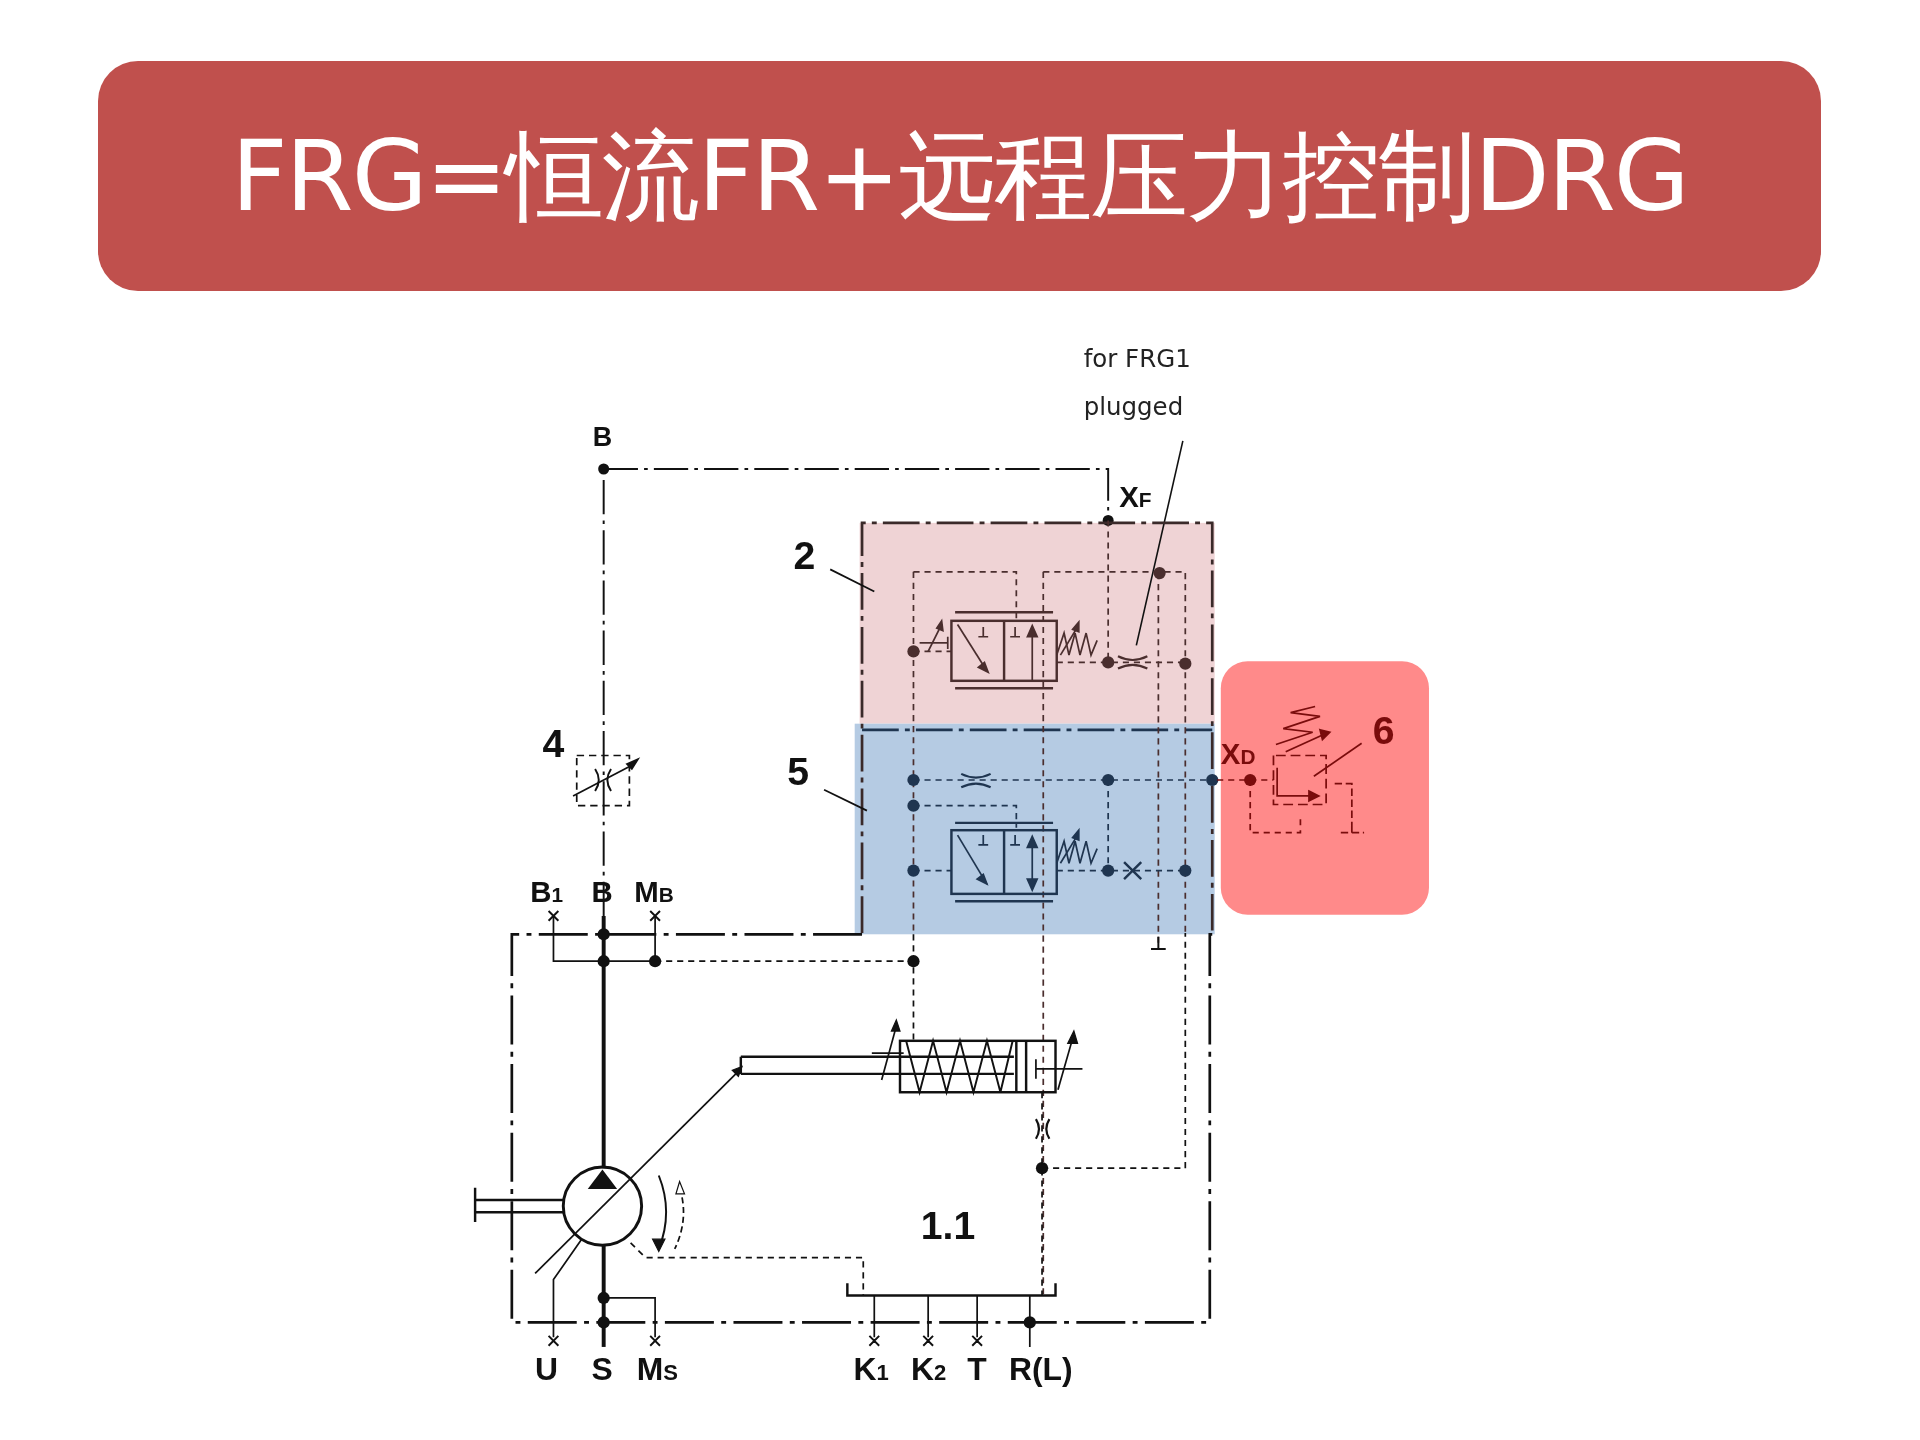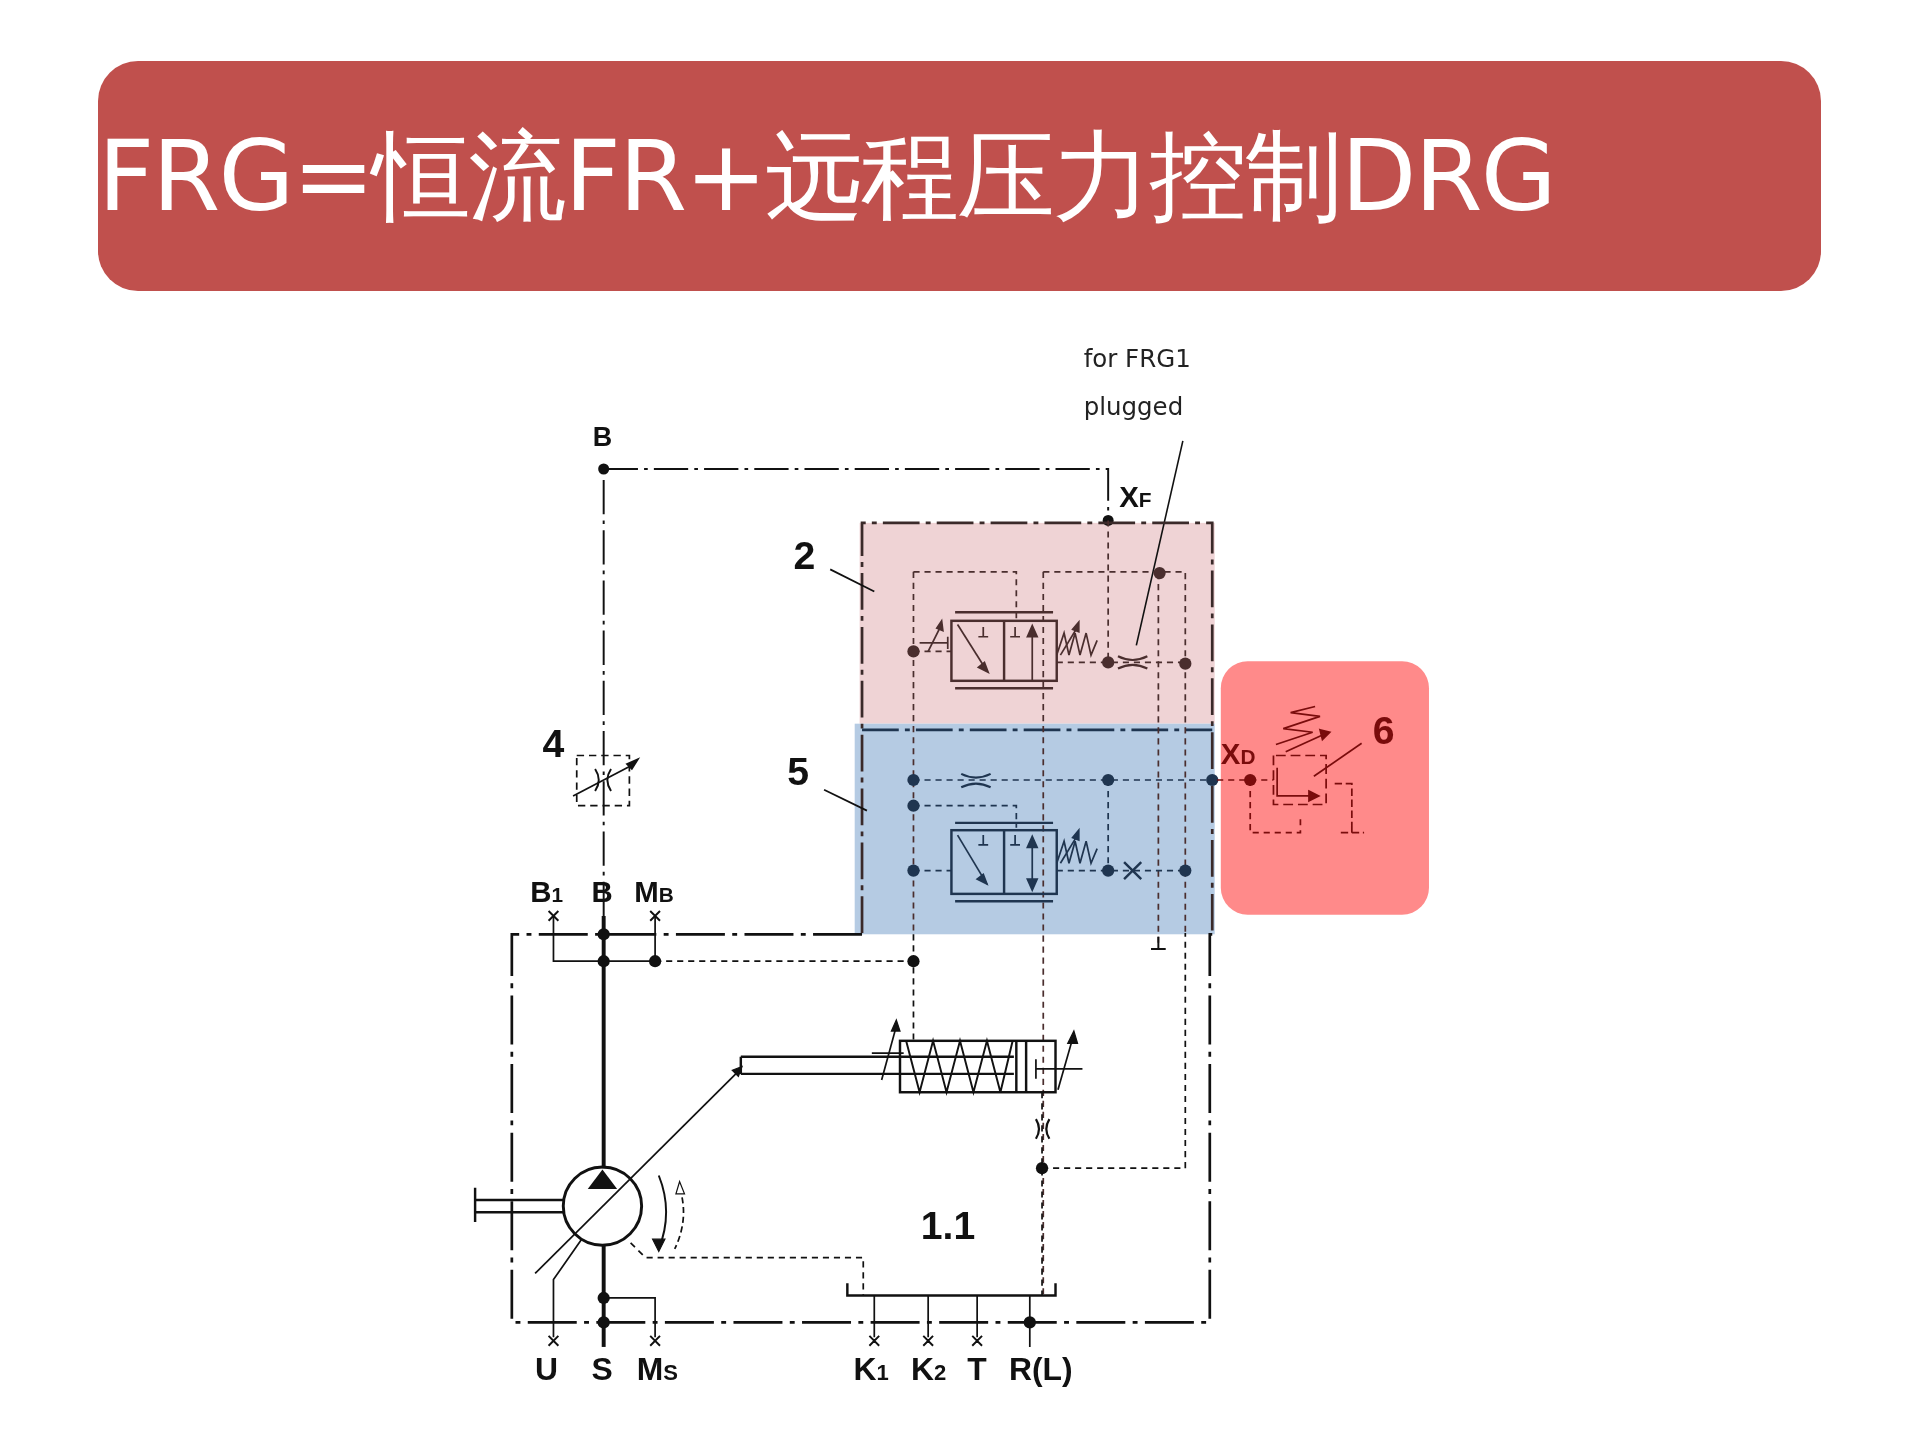--- a/index.html
+++ b/index.html
@@ -1,20 +1,20 @@
 <!DOCTYPE html>
 <html><head>
 <meta charset="utf-8">
 <style>
   html, body { margin:0; padding:0; background:#ffffff; }
   body { width:1920px; height:1440px; position:relative; overflow:hidden; font-family:"DejaVu Sans", sans-serif; }
   .title-box {
     position:absolute; left:98px; top:61px; width:1723px; height:230px;
     background:#C0504D; border-radius:40px;
-    display:flex; align-items:center; 
+    display:flex; align-items:center; justify-content:center;
   }
   .title-text {
     color:#ffffff; font-family:"DejaVu Sans", sans-serif; font-size:98px;
     letter-spacing:-2px; white-space:nowrap; line-height:1;
   }
   svg.diagram { position:absolute; left:0; top:0; width:1920px; height:1440px; }
   .lbl { font-family:"Liberation Sans", sans-serif; font-weight:bold; fill:#111; }
   .note { font-family:"DejaVu Sans", sans-serif; fill:#222; }
 </style>
 </head>

